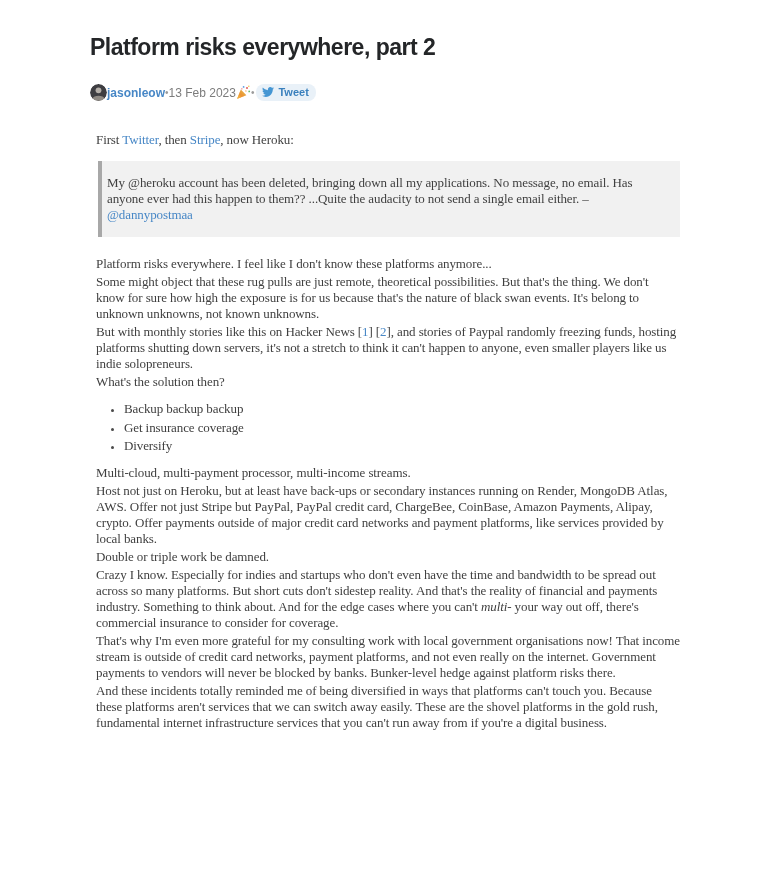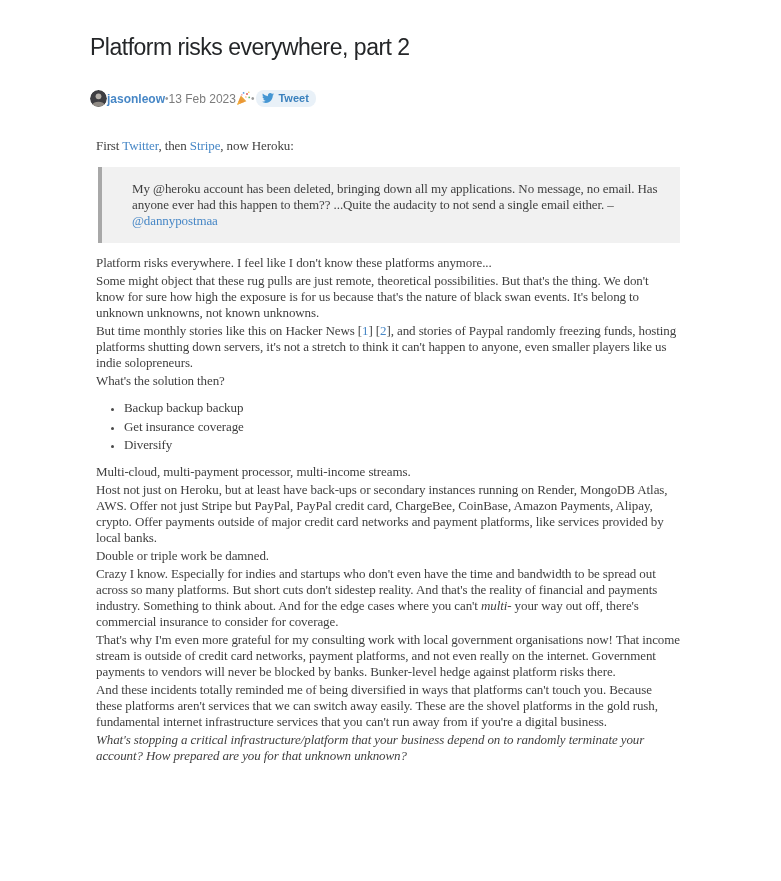--- a/index.html
+++ b/index.html
@@ -8,23 +8,23 @@
     width: 781px;
     height: 881px;
     overflow: hidden;
     background: #ffffff;
   }
   .page {
     padding: 34px 0 30px 90px;
     width: 692px;
   }
   h1.title {
-    margin: 0 0 29px 0;
+    margin: 0 0 23px 0;
     font-family: "Liberation Sans", sans-serif;
-    font-weight: 400;
+    font-weight: 700;
     font-size: 23px;
     letter-spacing: -0.5px;
     color: var(--title-color, #242628);
   }
   .byline {
     display: flex;
     align-items: center;
     font-family: "Liberation Sans", sans-serif;
     font-size: 12px;
     margin: 0 0 31px 0;
@@ -65,24 +65,24 @@
     font-size: 13px;
     line-height: 16px;
     letter-spacing: -0.1px;
     color: var(--body-text, #3f3f3f);
     width: 584px;
     margin-left: 6px;
   }
   .article-body p { margin: 2px 0; }
   .article-body p:first-child { margin-top: 0; }
   .article-body blockquote {
-    margin: 13px 0 12px 2px;
+    margin: 13px 0 19px 2px;
     background: var(--blockquote-bg, #f1f1f1);
     border-left: 4px solid var(--blockquote-border, #a8a8a8);
-    padding: 14px 22px 14px 30px;
+    padding: 14px 22px 14px 5px;
   }
   .article-body a {
     color: var(--link-blue, #4787c6);
     text-decoration: none;
     cursor: pointer;
   }
   .article-body ul { margin: 11px 0; padding-left: 28px; }
   .article-body li { margin: 2.5px 0; }
   .article-body li::marker { color: #4a4a4a; font-size: 11px; }
   .article-body .em-block { font-style: italic; }
@@ -126,29 +126,28 @@
       </svg>
       <span>Tweet</span>
     </a>
   </div>
 
   <div class="article-body" id="article-body">
       <p><span>First </span><a>Twitter</a><span>, then </span><a>Stripe</a><span>, now Heroku:</span></p>
       <blockquote><span>My @heroku account has been deleted, bringing down all my applications. No message, no email. Has anyone ever had this happen to them?? ...Quite the audacity to not send a single email either. – </span><a>@dannypostmaa</a></blockquote>
       <p><span>Platform risks everywhere. I feel like I don't know these platforms anymore...</span></p>
       <p><span>Some might object that these rug pulls are just remote, theoretical possibilities. But that's the thing. We don't know for sure how high the exposure is for us because that's the nature of black swan events. It's belong to unknown unknowns, not known unknowns.</span></p>
-      <p><span>But time monthly stories like this on Hacker News [</span><a>1</a><span>] [</span><a>2</a><span>], and stories of Paypal randomly freezing funds, hosting platforms shutting down servers, it's not a stretch to think it can't happen to anyone, even smaller players like us indie solopreneurs.</span></p>
+      <p><span>But with monthly stories like this on Hacker News [</span><a>1</a><span>] [</span><a>2</a><span>], and stories of Paypal randomly freezing funds, hosting platforms shutting down servers, it's not a stretch to think it can't happen to anyone, even smaller players like us indie solopreneurs.</span></p>
       <p><span>What's the solution then?</span></p>
       <ul>
         <li>Backup backup backup</li>
         <li>Get insurance coverage</li>
         <li>Diversify</li>
       </ul>
       <p><span>Multi-cloud, multi-payment processor, multi-income streams.</span></p>
       <p><span>Host not just on Heroku, but at least have back-ups or secondary instances running on Render, MongoDB Atlas, AWS. Offer not just Stripe but PayPal, PayPal credit card, ChargeBee, CoinBase, Amazon Payments, Alipay, crypto. Offer payments outside of major credit card networks and payment platforms, like services provided by local banks.</span></p>
       <p><span>Double or triple work be damned.</span></p>
       <p><span>Crazy I know. Especially for indies and startups who don't even have the time and bandwidth to be spread out across so many platforms. But short cuts don't sidestep reality. And that's the reality of financial and payments industry. Something to think about. And for the edge cases where you can't </span><em>multi-</em><span> your way out off, there's commercial insurance to consider for coverage.</span></p>
       <p><span>That's why I'm even more grateful for my consulting work with local government organisations now! That income stream is outside of credit card networks, payment platforms, and not even really on the internet. Government payments to vendors will never be blocked by banks. Bunker-level hedge against platform risks there.</span></p>
       <p><span>And these incidents totally reminded me of being diversified in ways that platforms can't touch you. Because these platforms aren't services that we can switch away easily. These are the shovel platforms in the gold rush, fundamental internet infrastructure services that you can't run away from if you're a digital business.</span></p>
-      <p class="em-block"><span>What's stopping a critical infrastructure/platform that your business depend on to randomly terminate your account? How prepared are you for that unknown unknown?</span></p>
     </div>
 
 </div>
 
 </body></html>

